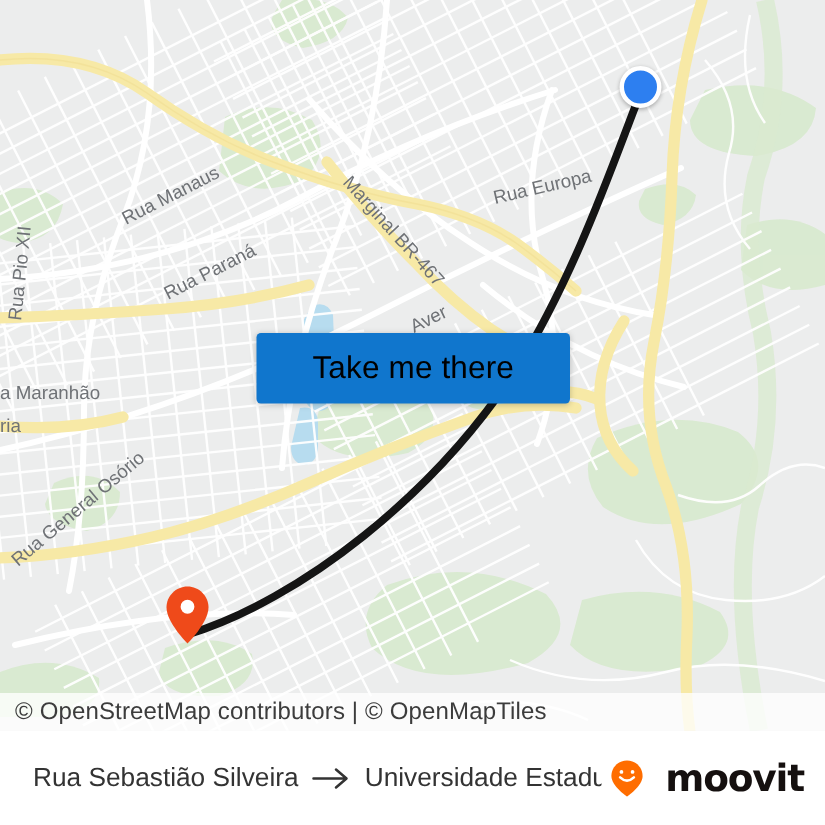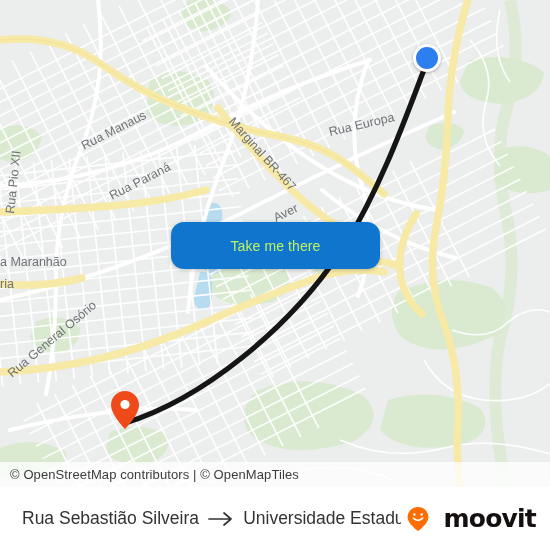--- a/index.html
+++ b/index.html
@@ -47,39 +47,39 @@
     bottom: 0;
     width: 550px;
     height: 25px;
     background: rgba(255,255,255,0.78);
     display: flex;
     align-items: center;
     box-sizing: border-box;
     padding-left: 10px;
   }
   .attribution-text {
-    font-size: 13px;
+    font-size: 16px;
     color: #3c3c3c;
     font-family: "Liberation Sans", sans-serif;
     letter-spacing: 0.1px;
     white-space: nowrap;
   }
 
   
   .cta-button {
     position: absolute;
     left: 171px;
     top: 222px;
     width: 209px;
     height: 47px;
     background: #1076cd;
     border: none;
-    border-radius: 13px;
-    color: #bef264;
-    font-size: 14px;
+    border-radius: 3px;
+    color: #000000;
+    font-size: 21px;
     font-family: "Liberation Sans", sans-serif;
     cursor: pointer;
     box-shadow: 0 1px 4px rgba(0,0,0,0.22);
     letter-spacing: 0.1px;
     padding: 0;
     display: flex;
     align-items: center;
     justify-content: center;
   }
 

